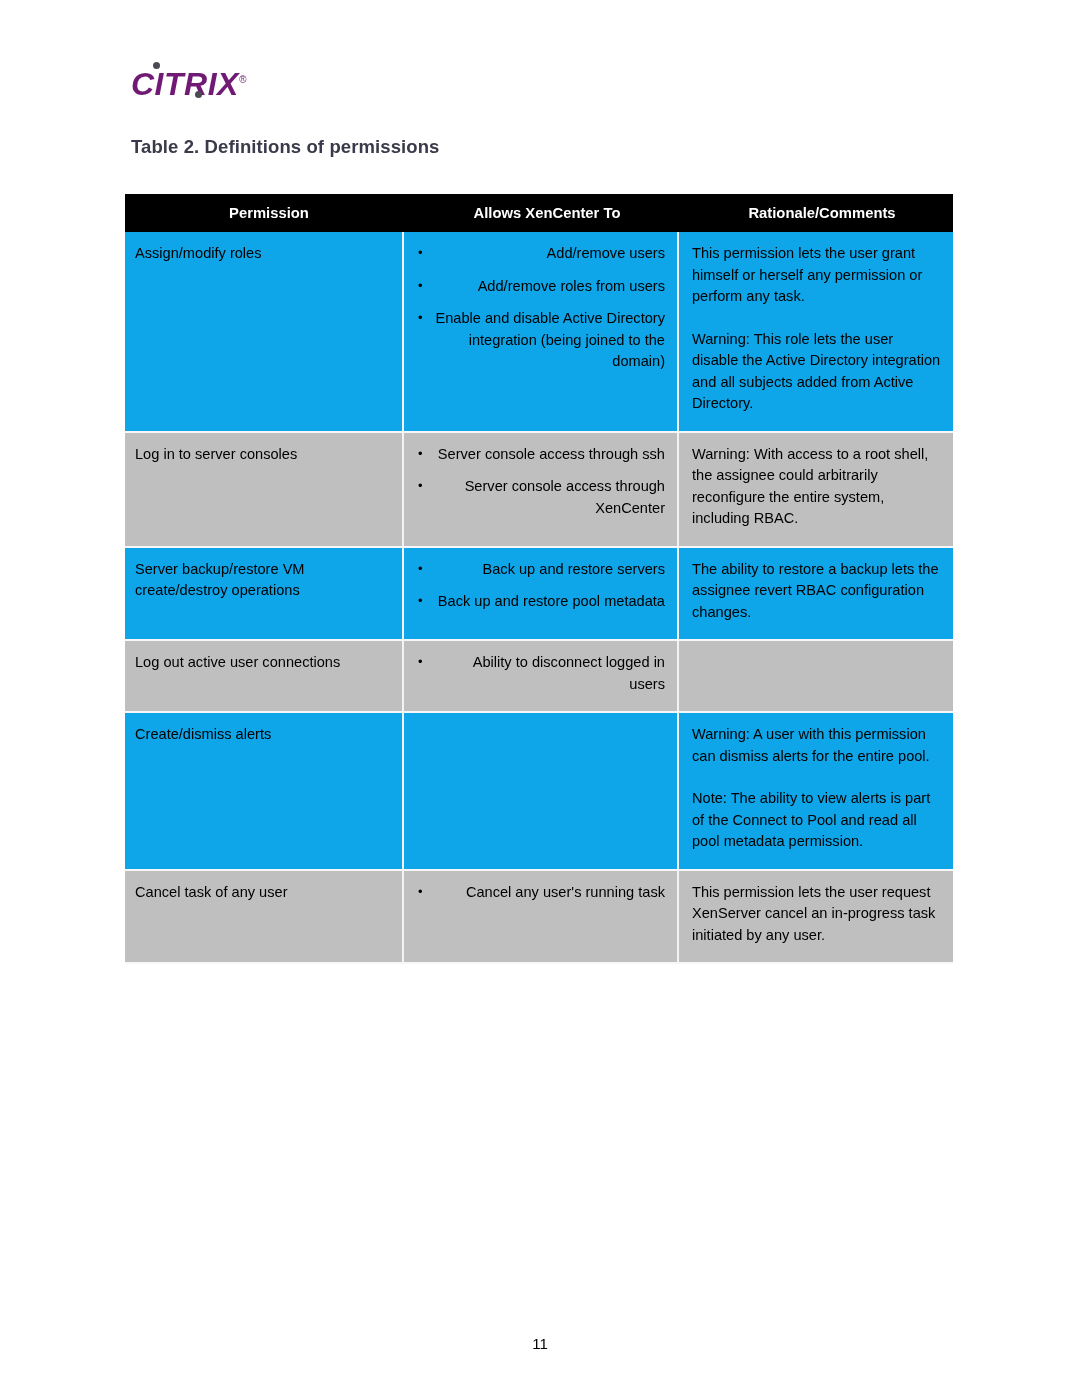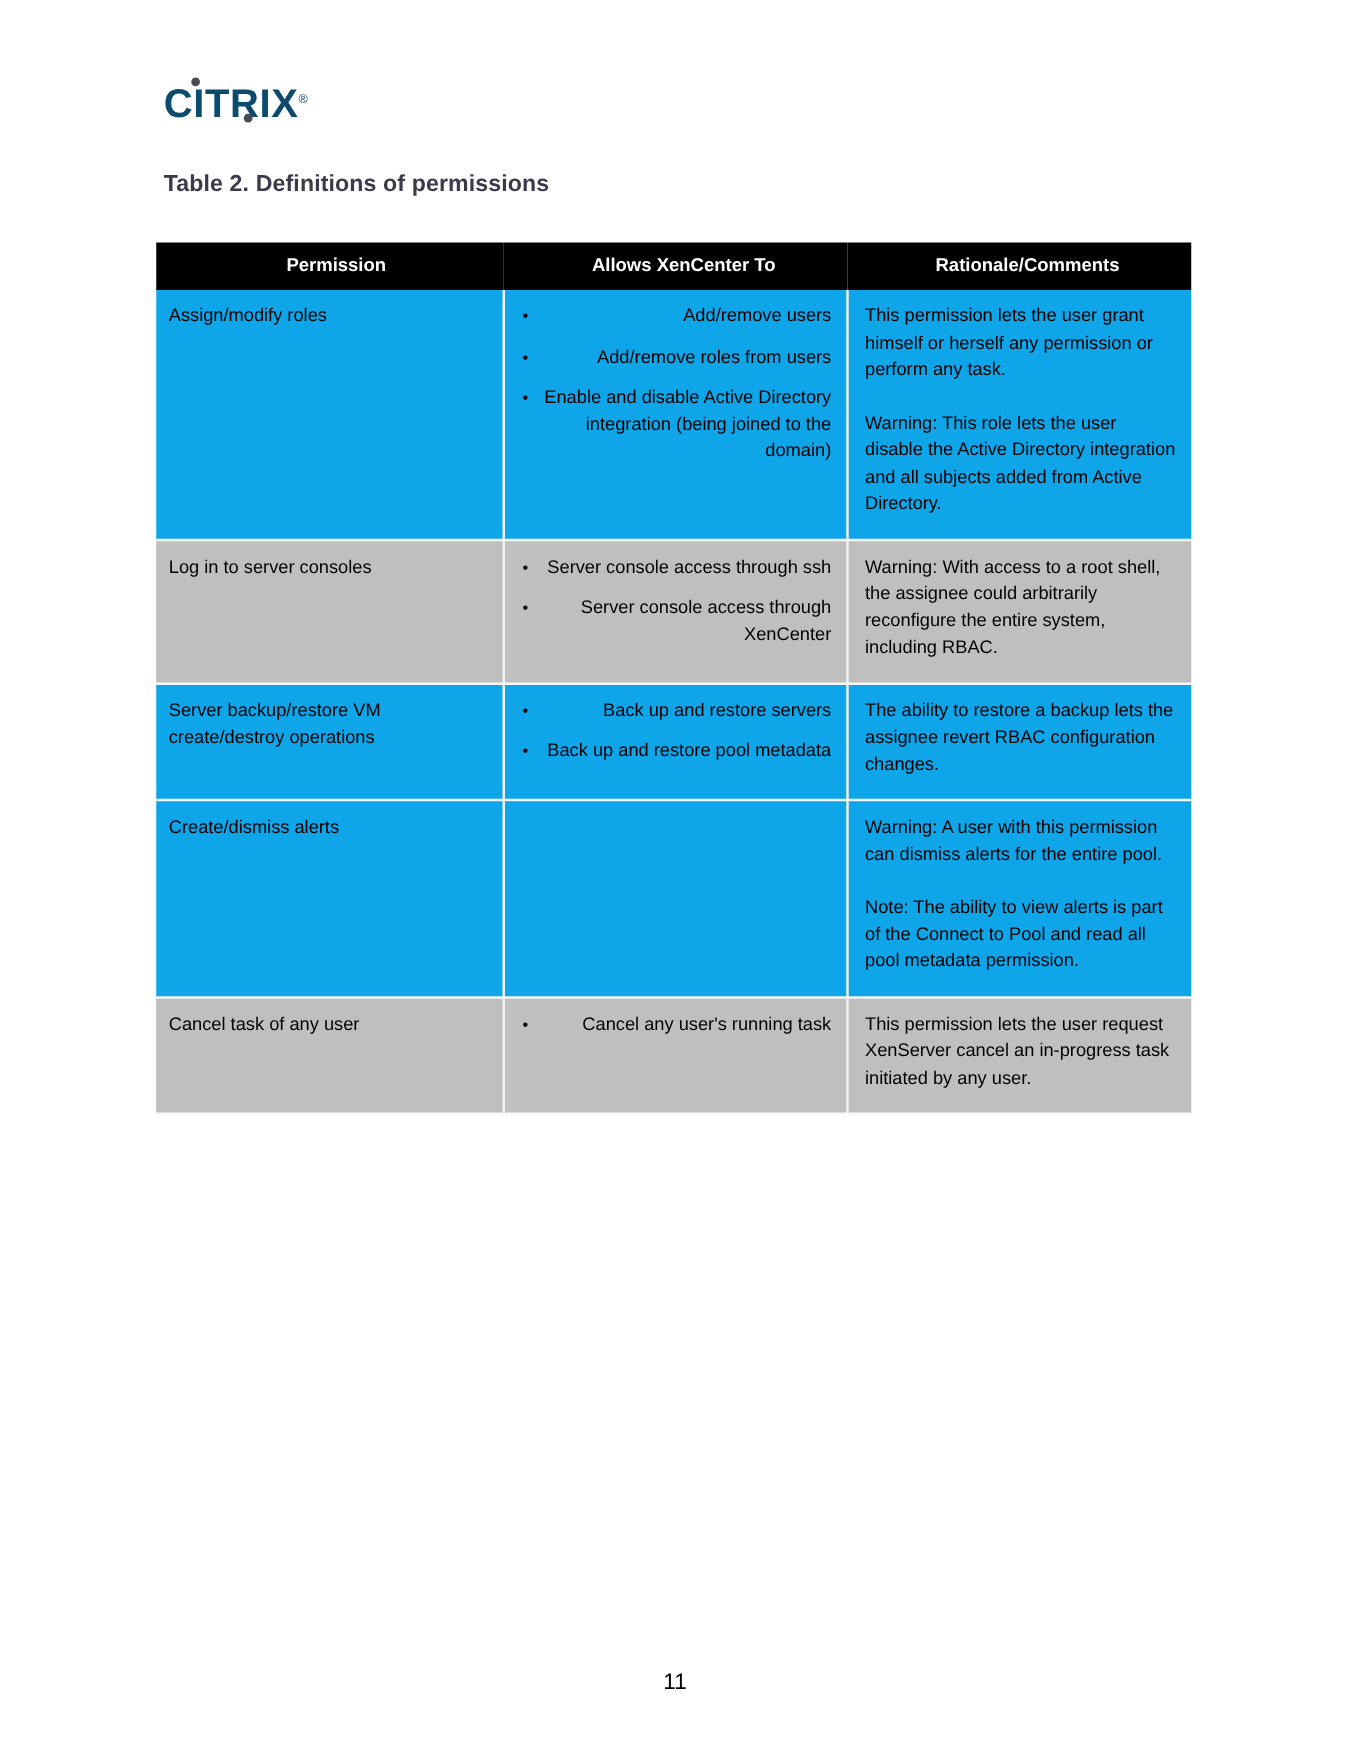--- a/index.html
+++ b/index.html
@@ -22,25 +22,26 @@
     left: 131px;
     top: 60px;
     width: 260px;
     height: 50px;
   }
   .logo-text {
     font-family: "Liberation Sans", sans-serif;
     font-weight: bold;
     font-size: 32px;
     letter-spacing: 0.5px;
-    color: #0c4a6e;
+    color: #701a75;
     line-height: 40px;
     position: relative;
     display: inline-block;
     white-space: nowrap;
+    font-style: italic;
   }
   .logo-text .r-dot-under {
     position: absolute;
     width: 7px;
     height: 7px;
     border-radius: 50%;
     background: #4a4a55;
     left: 64px;
     top: 31px;
   }
@@ -145,21 +146,21 @@
 
   .cell-text { line-height: 21.5px; }
 
   
   .page-number {
     position: absolute;
     left: 0;
     right: 0;
     top: 1335px;
     text-align: center;
-    font-size: 18px;
+    font-size: 15px;
     color: #000000;
   }
 </style>
 </head>
 <body>
 
 <div class="logo-wrap">
   <span class="logo-text"><span>CITRIX</span><span class="logo-reg">®</span><span class="i-dot-over"></span><span class="r-dot-under"></span></span>
 </div>
 
@@ -216,20 +217,31 @@
         <td class="col2">
           <ul class="bullets">
             <li>Back up and restore servers</li>
             <li>Back up and restore pool metadata</li>
           </ul>
         </td>
         <td class="col3">
           <p class="para">The ability to restore a backup lets the assignee revert RBAC configuration changes.</p>
         </td>
       </tr>
+      <tr class="dark">
+        <td class="col1">
+          <div class="cell-text">Log out active user connections</div>
+        </td>
+        <td class="col2">
+          <ul class="bullets">
+            <li>Ability to disconnect logged in users</li>
+          </ul>
+        </td>
+        <td class="col3"></td>
+      </tr>
       <tr class="light">
         <td class="col1">
           <div class="cell-text">Create/dismiss alerts</div>
         </td>
         <td class="col2"></td>
         <td class="col3">
           <p class="para">Warning: A user with this permission can dismiss alerts for the entire pool.</p>
           <p class="para">Note: The ability to view alerts is part of the Connect to Pool and read all pool metadata permission.</p>
         </td>
       </tr>

